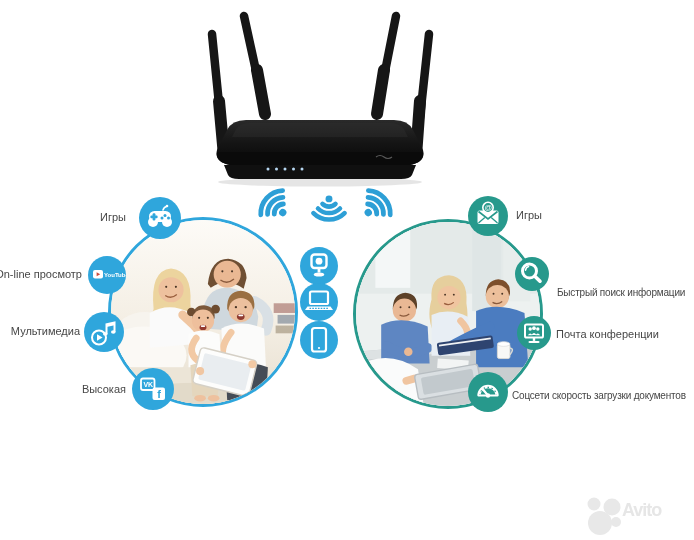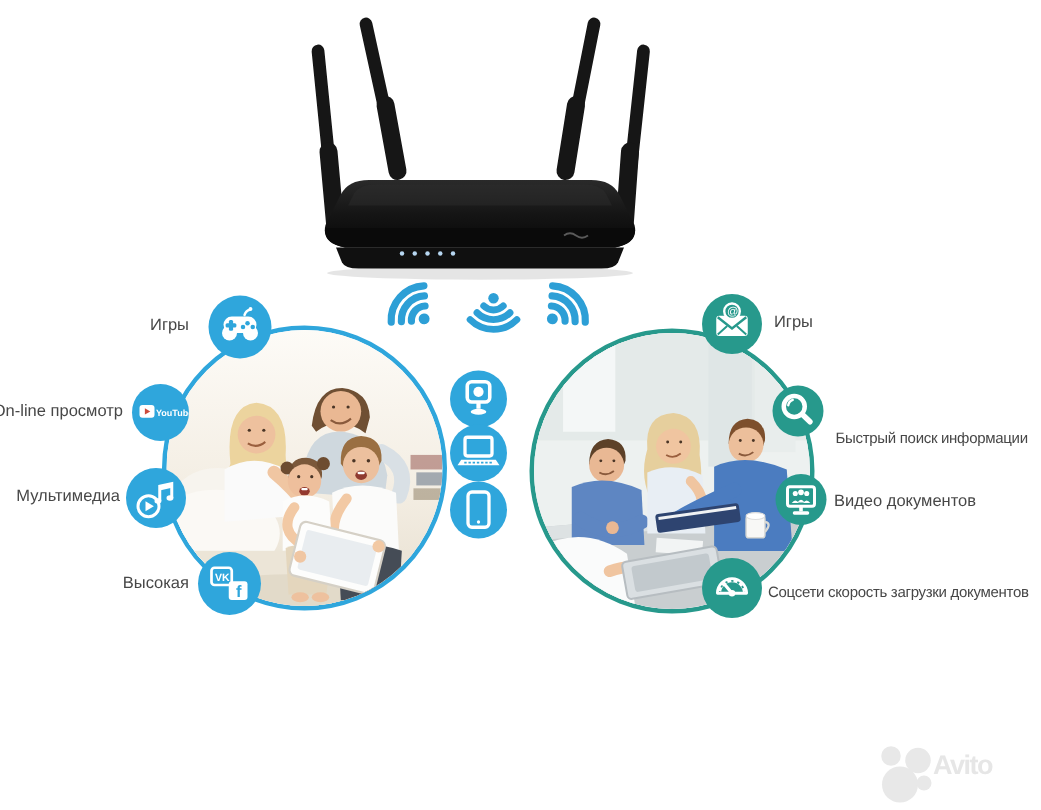--- a/index.html
+++ b/index.html
@@ -311,21 +311,21 @@
     </svg>
   </div>
 
   <div class="lbl r" style="right:568px;top:211px">Игры</div>
   <div class="lbl r" style="right:612px;top:268px">On-line просмотр</div>
   <div class="lbl r" style="right:614px;top:325px">Мультимедиа</div>
   <div class="lbl r" style="right:568px;top:383px">Высокая</div>
 
   <div class="lbl" style="left:516px;top:209px">Игры</div>
   <div class="lbl small" style="left:557px;top:286px">Быстрый поиск информации</div>
-  <div class="lbl" style="left:556px;top:328px">Видео документов</div>
+  <div class="lbl" style="left:556px;top:328px">Почта конференции</div>
   <div class="lbl small" style="left:512px;top:389px">Соцсети скорость загрузки документов</div>
 
   <div class="wm">
     <svg width="40" height="42" viewBox="0 0 40 42" style="position:absolute;left:0;top:0">
       <circle cx="10" cy="10" r="6.5" fill="#e8e8e8"></circle>
       <circle cx="28" cy="13" r="8.5" fill="#e8e8e8"></circle>
       <circle cx="16" cy="29" r="12" fill="#e8e8e8"></circle>
       <circle cx="32" cy="28" r="5" fill="#e8e8e8"></circle>
     </svg>
     <div class="wm-text">Avito</div>

